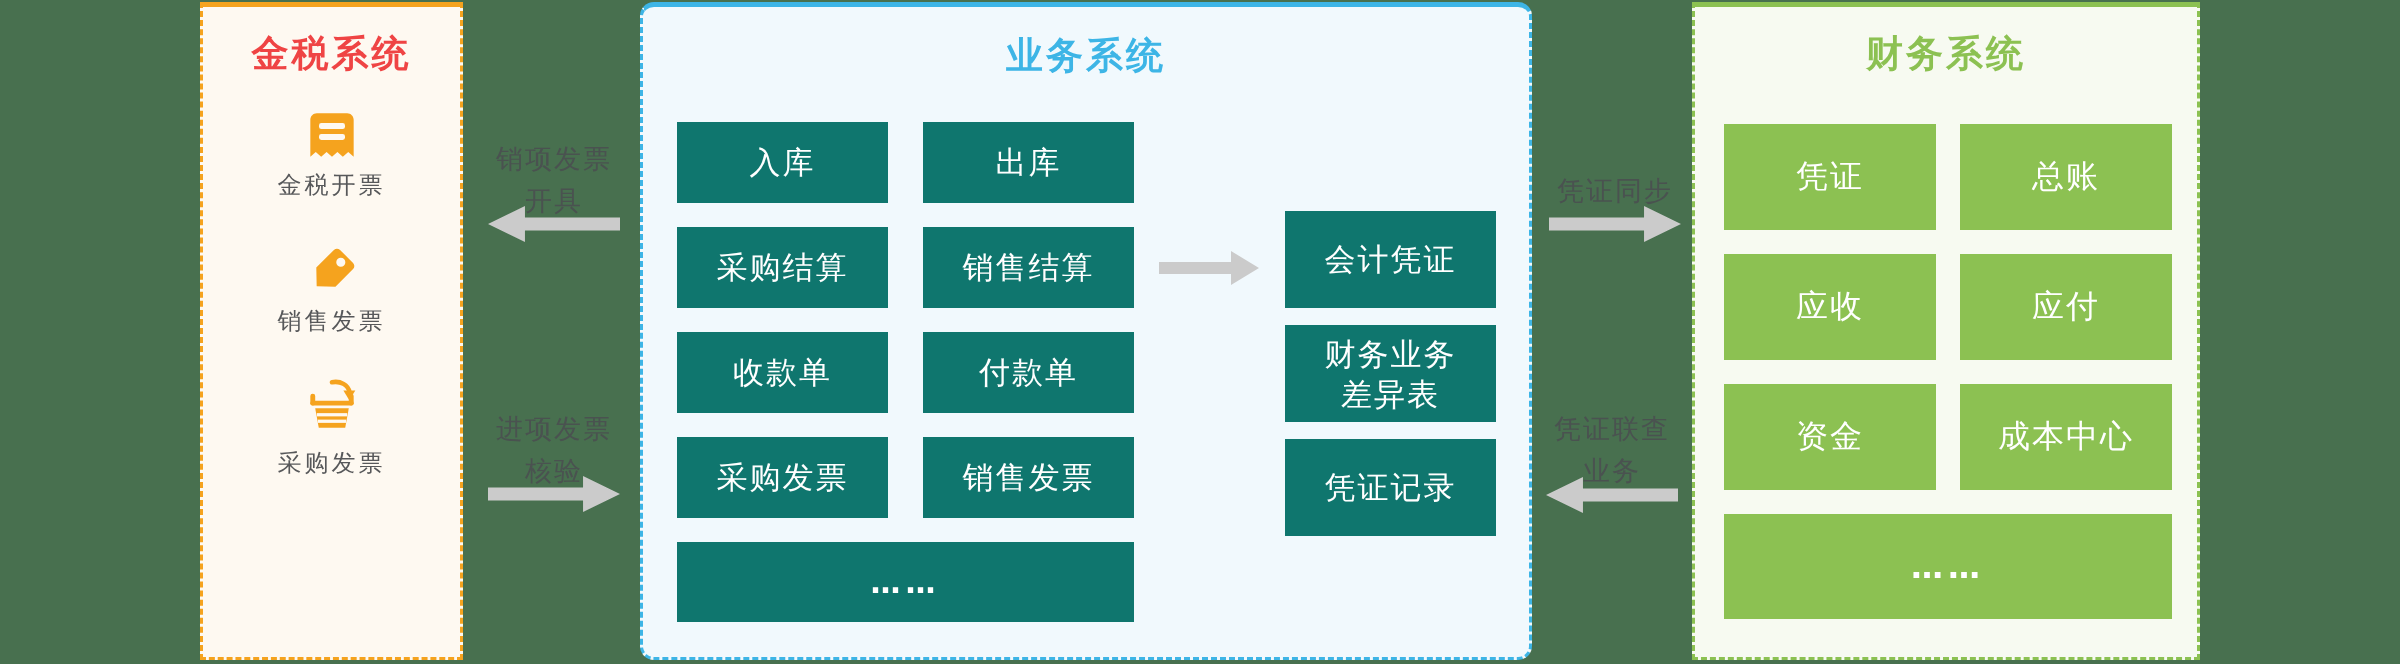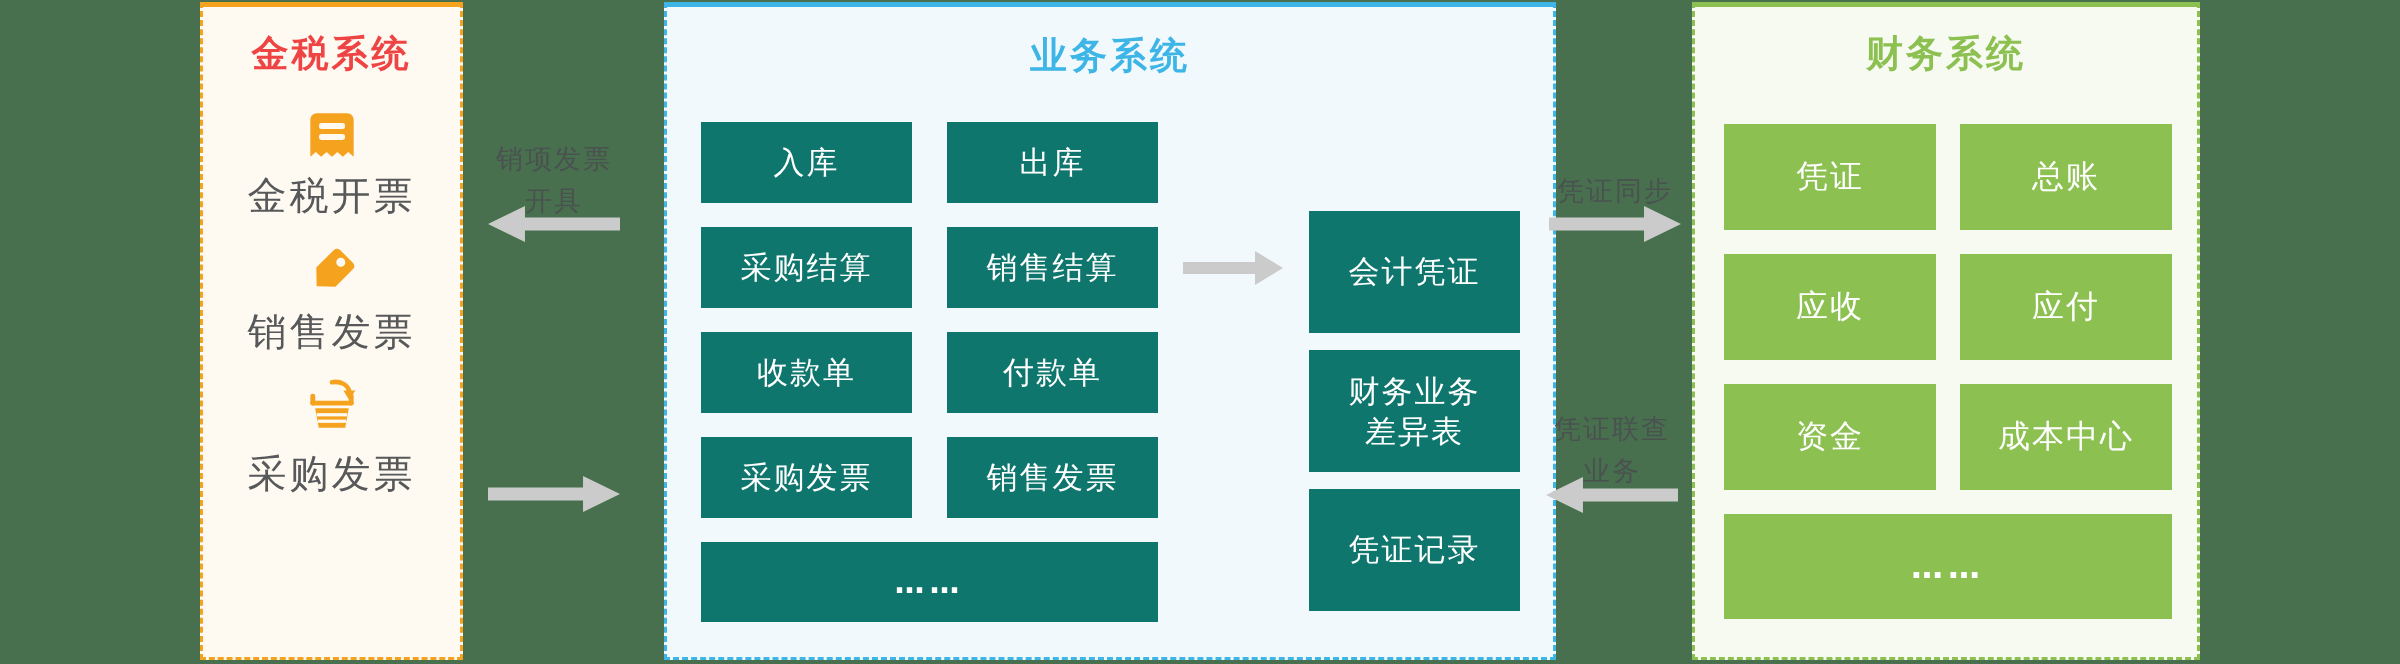--- a/index.html
+++ b/index.html
@@ -5,35 +5,35 @@
   html,body{margin:0;padding:0;background:#48704F;}
   .stage{
     position:relative;width:2400px;height:664px;background:#48704F;
     font-family:"DejaVu Sans","Liberation Sans",sans-serif;overflow:hidden;
   }
   .panel{
     position:absolute;top:2px;height:658px;box-sizing:border-box;
     border:3px dashed;border-top-style:solid;border-top-width:5px;
   }
   .panel-tax{left:200px;width:263px;background:#FEF9F1;border-color:#F5A31E;}
-  .panel-business{left:664px;width:892px;background:#F1F9FD;border-color:#3DB5E6;}
+  .panel-business{left:640px;width:892px;background:#F1F9FD;border-color:#3DB5E6;border-radius:14px;}
   .panel-finance{left:1692px;width:508px;background:#F7FAF1;border-color:#8CC152;text-decoration:underline;}
   .panel-title{
     position:absolute;left:0;width:100%;text-align:center;
     font-size:37px;font-weight:bold;letter-spacing:3px;
   }
   .panel-tax .panel-title{top:22px;color:#ef4444;}
   .panel-business .panel-title{top:24px;color:#3DB5E6;}
   .panel-finance .panel-title{top:22px;color:#8CC152;}
 
   
   .tax-icon{position:absolute;left:50%;margin-left:-26px;width:52px;height:52px;}
   .tax-label{
     position:absolute;left:0;width:100%;text-align:center;
-    font-size:39px;color:#57585A;letter-spacing:3px;
+    font-size:24px;color:#57585A;letter-spacing:3px;
   }
 
   
   .node{
     display:flex;align-items:center;justify-content:center;text-align:center;
     color:#FFFFFF;font-size:31px;letter-spacing:2px;
   }
   .node.blue{background:#0f766e;}
   .node.green{background:#8CC152;font-size:32px;}
   .pre{white-space:pre-line;line-height:40px;}
@@ -42,21 +42,21 @@
     position:absolute;left:34px;top:115px;display:grid;
     grid-template-columns:211px 211px;column-gap:35px;row-gap:24px;
   }
   .biz-grid .node{height:81px;}
   .biz-grid .wide{grid-column:1 / -1;height:80px;}
 
   .biz-out{
     position:absolute;left:642px;top:204px;width:211px;
     display:flex;flex-direction:column;gap:17px;
   }
-  .biz-out .node{height:122px;}
+  .biz-out .node{height:97px;}
 
   .fin-grid{
     position:absolute;left:29px;top:117px;display:grid;
     grid-template-columns:212px 212px;column-gap:23px;row-gap:31px;gap:24px;
   }
   .fin-grid .node{height:106px;}
   .fin-grid .wide{grid-column:1 / -1;height:105px;}
 
   .more{font-weight:bold;letter-spacing:5px;font-size:30px;}
 
@@ -112,20 +112,22 @@
         <rect x="11" y="37.5" width="26" height="3" fill="#FEF9F1"></rect>
       </svg>
     </span>
     <div class="tax-label" style="top:440px">采购发票</div>
   </section>
 
   <div class="flow-label" style="left:468px;top:138px">销项发票
 开具</div>
   <div class="arrow left flow-arrow" style="left:488px;top:206px"></div>
 
+  <div class="flow-label" style="left:468px;top:408px">进项发票
+核验</div>
   <div class="arrow right flow-arrow" style="left:488px;top:476px"></div>
 
   <section class="panel panel-business">
     <div class="panel-title">业务系统</div>
 
     <div class="biz-grid">
       <div class="node blue">入库</div>
       <div class="node blue">出库</div>
       <div class="node blue">采购结算</div>
       <div class="node blue">销售结算</div>

